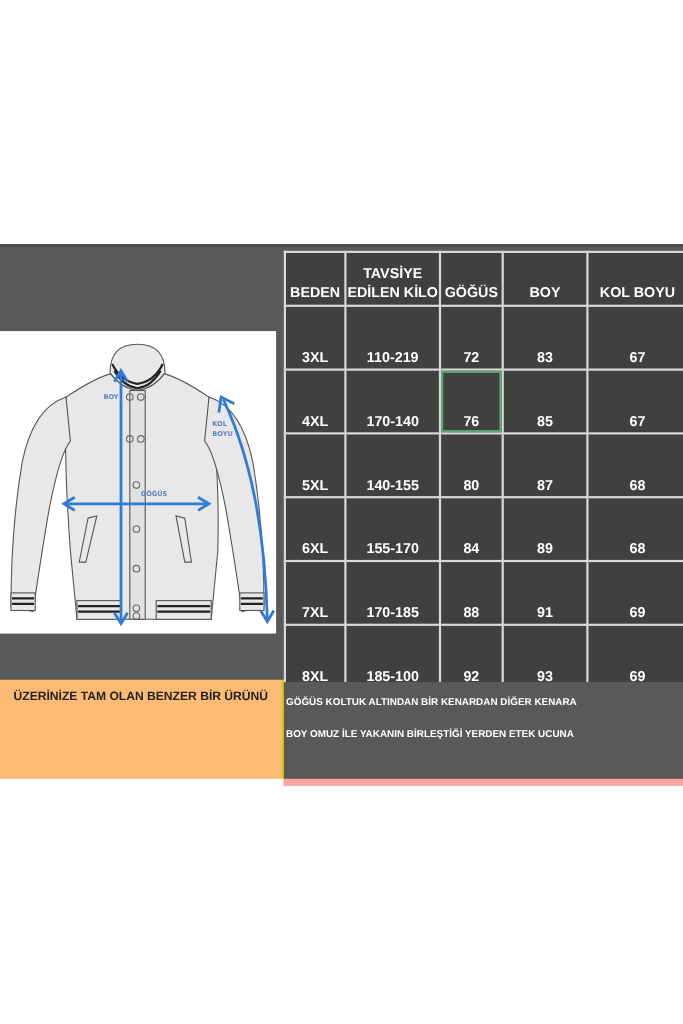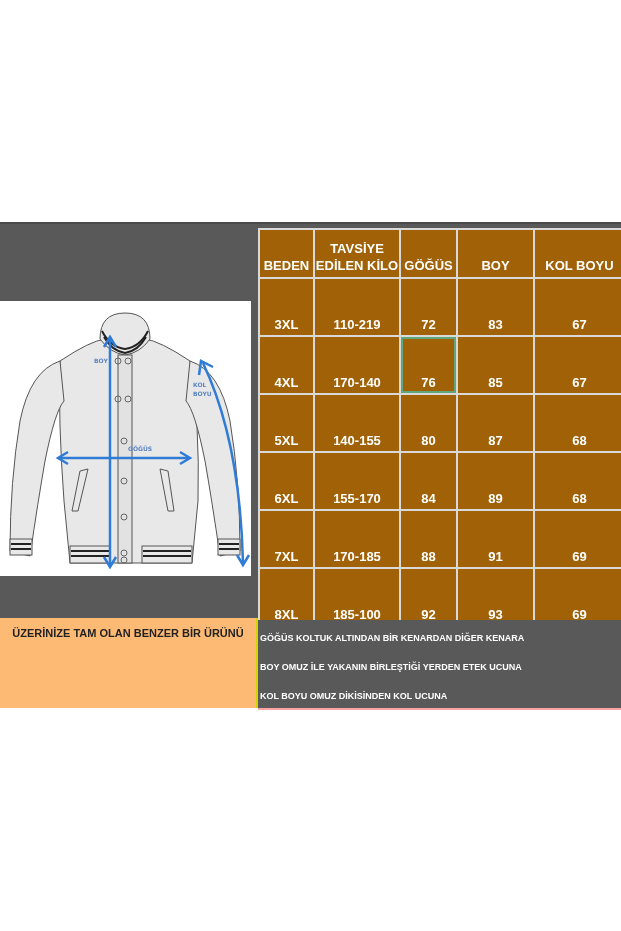--- a/index.html
+++ b/index.html
@@ -16,36 +16,36 @@
     background:#ffffff;
   }
   .jacket-box svg { display:block; }
   table.size {
     position:absolute; left:258px; top:228px; width:366px;
     border-collapse:collapse; table-layout:fixed;
   }
   table.size td, table.size th {
     border:2px solid #d9d9d9; color:#ffffff; font-weight:bold;
     text-align:center; vertical-align:bottom; padding:0 0 3px 0;
-    font-size:13px; background:#a16207;
+    font-size:13px; background:#404040;
   }
   table.size th { height:44px; line-height:17px; }
   table.size td { height:53px; }
   table.size td.sel { outline:2px solid #5fa77a; outline-offset:-3px; }
   .yellow {
     position:absolute; left:0; top:618px; width:256px; height:90px;
     background:#fdba74; border-right:2px solid #d4d400;
   }
   .yellow div {
     height:30px; line-height:30px; text-align:center; font-weight:bold;
     font-size:11px; color:#222; white-space:nowrap; overflow:hidden;
   }
   .notes {
     position:absolute; left:258px; top:620px; width:363px; height:88px;
-    background:#595959; border-bottom:2px solid #fca5a5;
+    background:#595959; border-bottom:6px solid #fca5a5;
   }
   .notes div {
     height:29px; line-height:36px; padding-left:2px; font-weight:bold;
     font-size:9px; color:#ffffff; white-space:nowrap;
   }
 </style>
 </head>
 <body>
 
 <div class="panel"></div>
@@ -179,14 +179,13 @@
 </tbody>
   </table>
 
 <div class="yellow">
   <div>ÜZERİNİZE TAM OLAN BENZER BİR ÜRÜNÜ</div>
 </div>
 
 <div class="notes">
   <div>GÖĞÜS KOLTUK ALTINDAN BİR KENARDAN DİĞER KENARA</div>
   <div>BOY OMUZ İLE YAKANIN BİRLEŞTİĞİ YERDEN ETEK UCUNA</div>
-  <div>KOL BOYU OMUZ DİKİSİNDEN KOL UCUNA</div>
 </div>
 
 </body></html>

